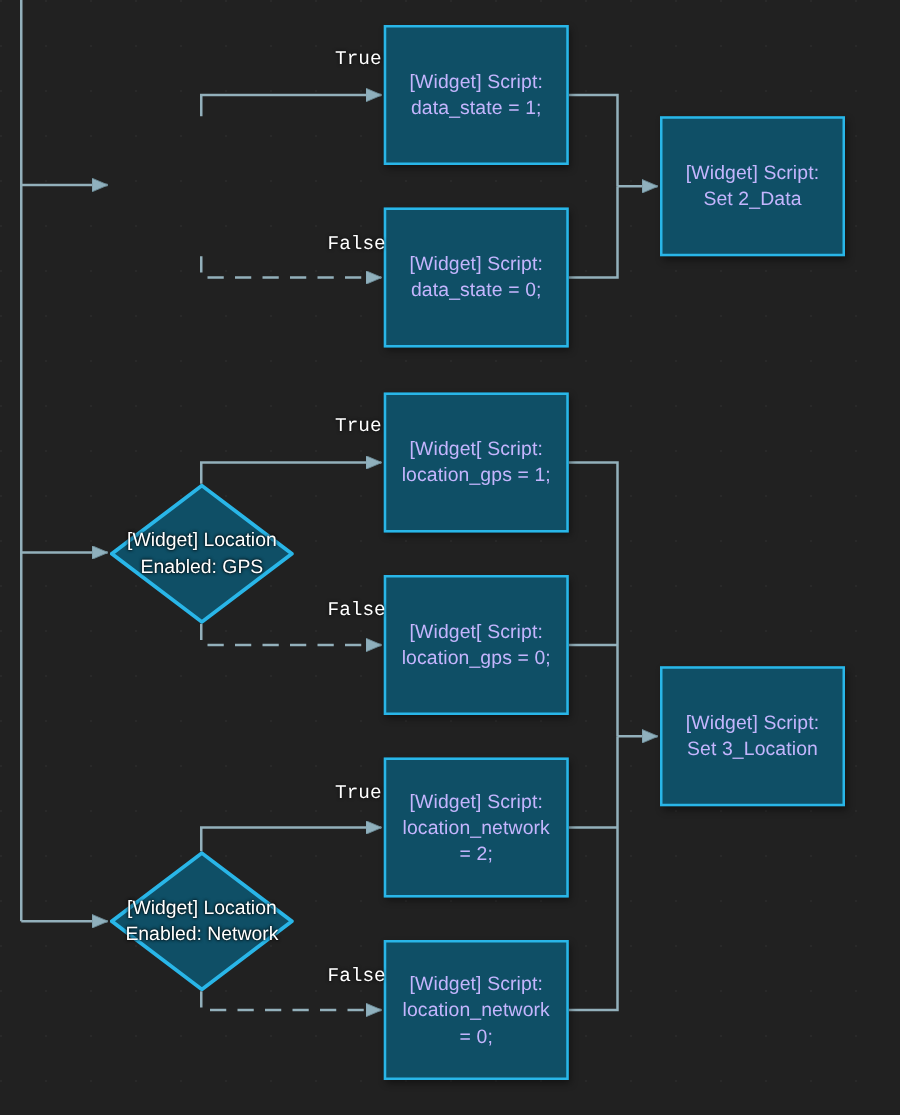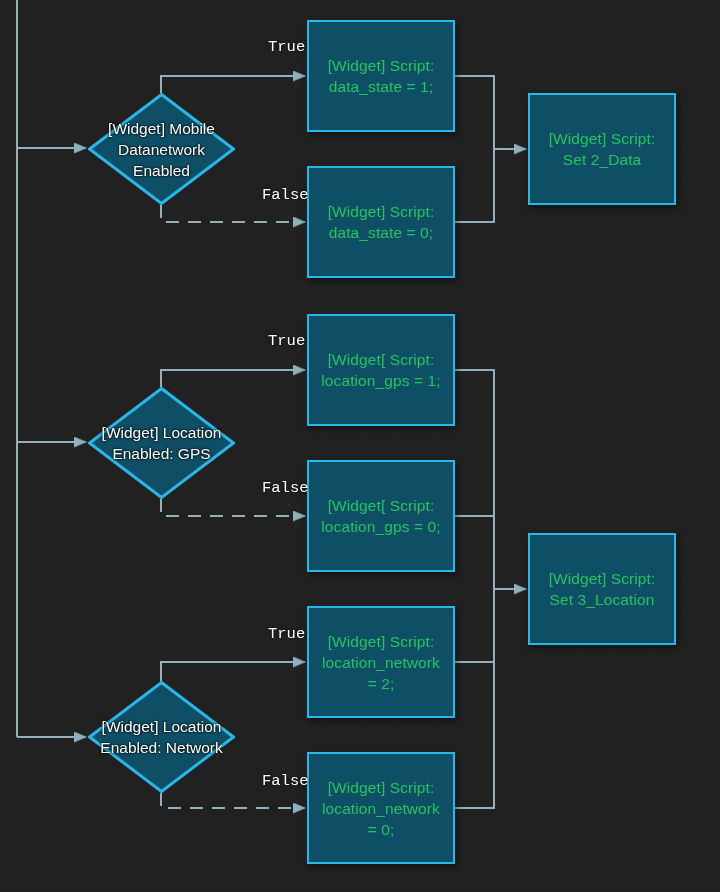--- a/index.html
+++ b/index.html
@@ -24,21 +24,21 @@
     width: 720px;
     height: 892px;
   }
   .node {
     position: absolute;
     box-sizing: border-box;
     display: flex;
     align-items: center;
     justify-content: center;
     text-align: center;
-    color: #22c55e;
+    color: #c4b5fd;
     font-size: 15.5px;
     line-height: 21px;
     letter-spacing: 0.1px;
     white-space: pre-line;
     z-index: 3;
   }
   .process {
     background: #0f4f66;
     border: 2px solid #29b6e8;
     box-shadow: 2px 3px 6px rgba(0,0,0,0.45);
@@ -121,28 +121,20 @@
 
     <g stroke="#93b0bb" stroke-width="2" fill="none">
       <path d="M455,370 L494,370 L494,589"></path>
       <path d="M455,516 L494,516"></path>
       <path d="M455,662 L494,662"></path>
       <path d="M455,808 L494,808 L494,589"></path>
       <path d="M494,589 L526,589" marker-end="url(#arrow)"></path>
     </g>
   </svg>
 
-  <div class="decision-wrap" style="left:88px; top:93px; width:147px; height:112px;">
-    <svg class="decision-shape" viewBox="0 0 147 112" preserveAspectRatio="none">
-      <polygon points="73.5,1.5 145.5,56 73.5,110.5 1.5,56" fill="#0f4f66" stroke="#29b6e8" stroke-width="3"></polygon>
-    </svg>
-    <div class="decision-label">[Widget] Mobile
-Datanetwork
-Enabled</div>
-  </div>
 
   <div class="decision-wrap" style="left:88px; top:387px; width:147px; height:112px;">
     <svg class="decision-shape" viewBox="0 0 147 112" preserveAspectRatio="none">
       <polygon points="73.5,1.5 145.5,56 73.5,110.5 1.5,56" fill="#0f4f66" stroke="#29b6e8" stroke-width="3"></polygon>
     </svg>
     <div class="decision-label">[Widget] Location
 Enabled: GPS</div>
   </div>
 
   <div class="decision-wrap" style="left:88px; top:681px; width:147px; height:112px;">

